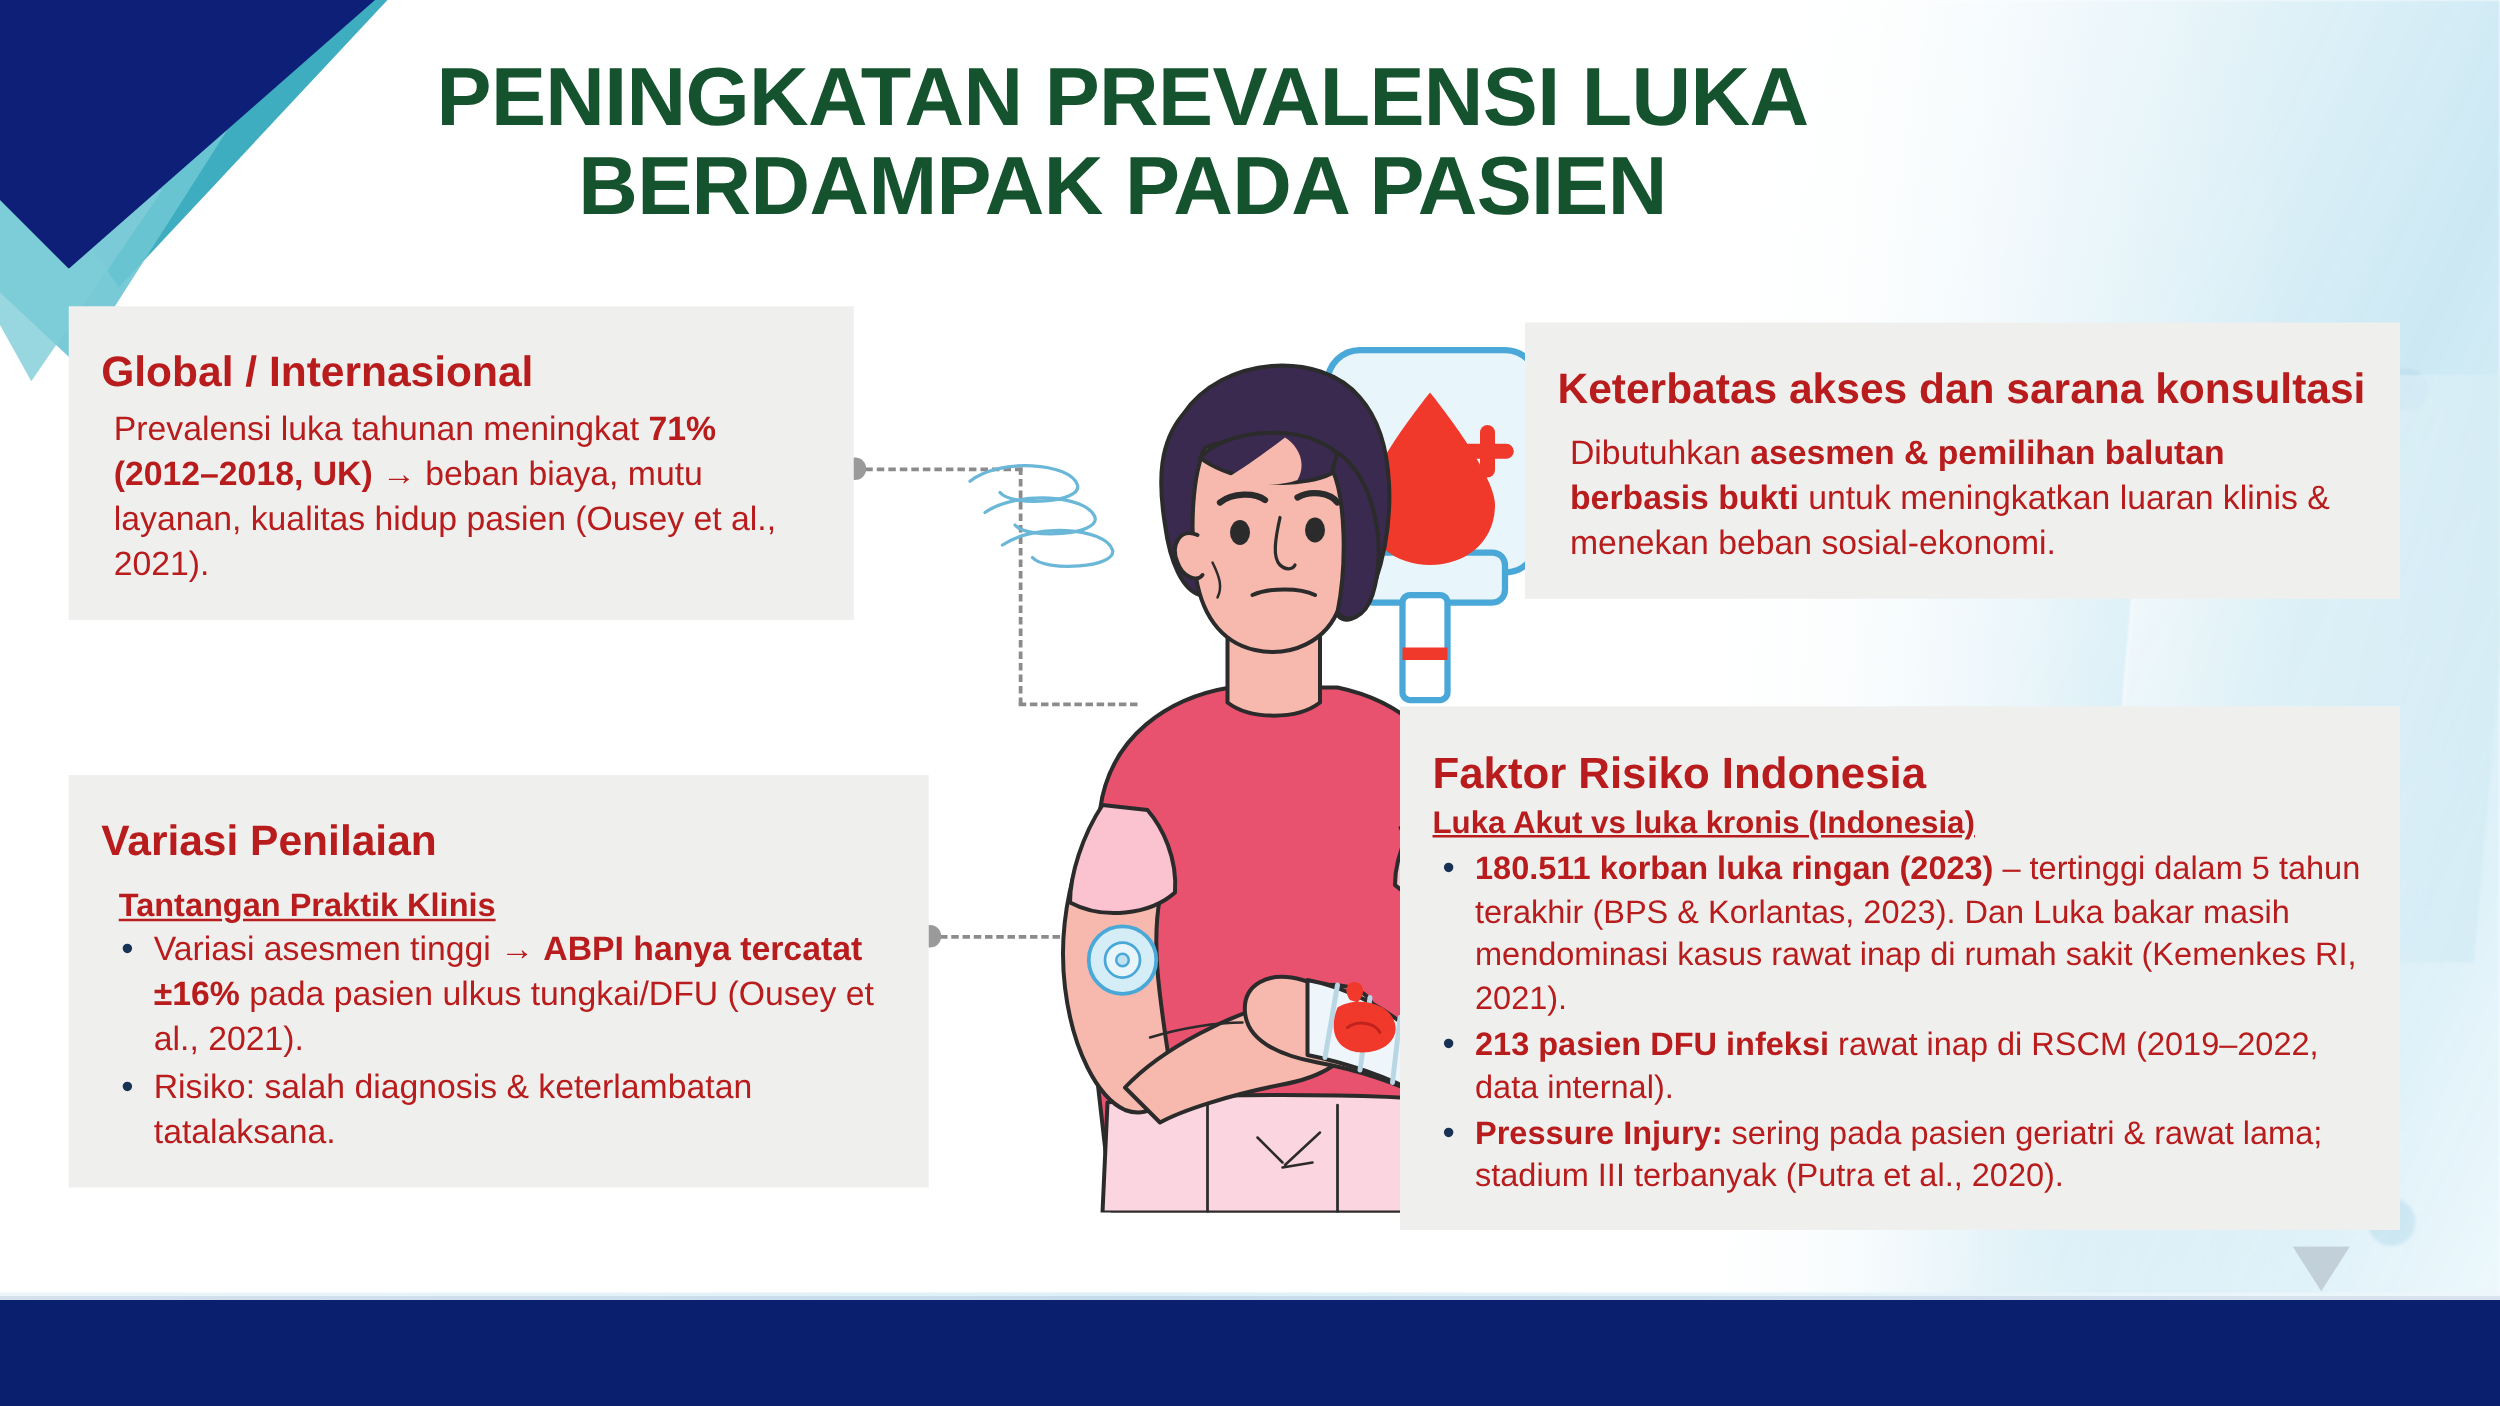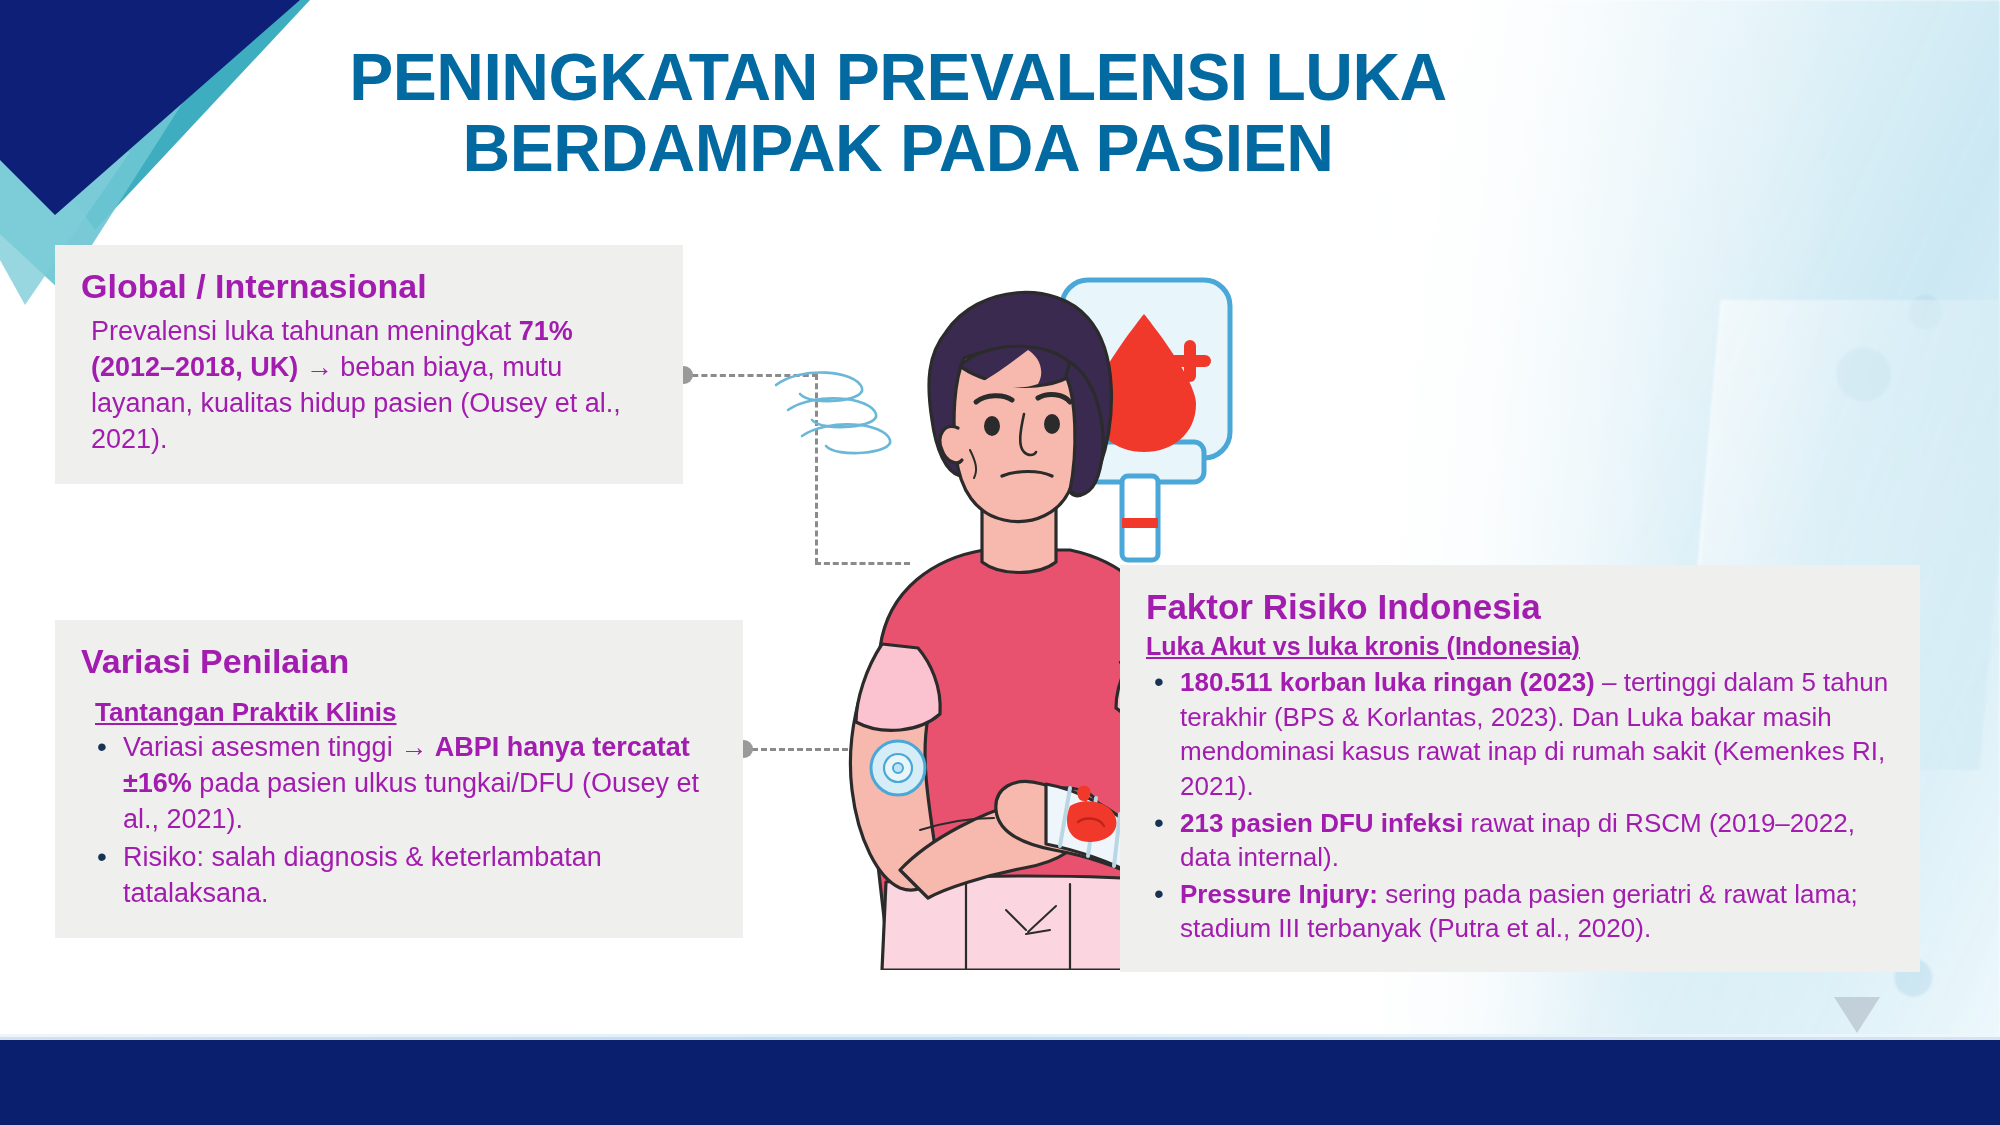--- a/index.html
+++ b/index.html
@@ -73,34 +73,34 @@
   .bottom-tri {
     position:absolute; right:120px; bottom:92px; width:46px; height:36px;
     background:#b8c4cf; opacity:.75;
     clip-path:polygon(0 0, 46px 0, 23px 36px);
   }
 
   
   .title {
     position:absolute; left:0; top:42px; width:1796px;
     text-align:center;
-    color:#0369a1;
+    color:#14532d;
     font-weight:bold;
     font-size:66px;
     line-height:1.08;
     letter-spacing:-.5px;
     padding:0 200px;
   }
 
   
   .card {
     position:absolute;
     background:#efefee;
-    padding:22px 26px 26px 26px;
-    color:#a21caf;
+    padding:34px 26px 26px 26px;
+    color:#b91c1c;
   }
   .card h3 {
     font-size:34px; font-weight:bold; line-height:1.15; margin-bottom:10px;
   }
   .card .sub {
     font-size:26px; font-weight:bold; line-height:1.2; margin-bottom:2px;text-decoration:underline;
   }
   .card p {
     font-size:27px; line-height:1.33; font-weight:400;
   }
@@ -273,20 +273,24 @@
 
   <div class="card" id="card-variasi">
     <h3>Variasi Penilaian</h3>
     <div class="sub">Tantangan Praktik Klinis</div>
     <ul class="bullets">
       <li><span>Variasi asesmen tinggi → </span><b>ABPI hanya tercatat ±16%</b><span> pada pasien ulkus tungkai/DFU (Ousey et al., 2021).</span></li>
       <li><span>Risiko: salah diagnosis &amp; keterlambatan tatalaksana.</span></li>
     </ul>
   </div>
 
+  <div class="card" id="card-akses">
+    <h3>Keterbatas akses dan sarana konsultasi</h3>
+    <p><span>Dibutuhkan </span><b>asesmen &amp; pemilihan balutan berbasis bukti</b><span> untuk meningkatkan luaran klinis &amp; menekan beban sosial-ekonomi.</span></p>
+  </div>
 
   <div class="card" id="card-faktor">
     <h3>Faktor Risiko Indonesia</h3>
     <div class="sub">Luka Akut vs luka kronis (Indonesia)</div>
     <ul class="bullets">
       <li><b>180.511 korban luka ringan (2023)</b><span> – tertinggi dalam 5 tahun terakhir (BPS &amp; Korlantas, 2023). Dan Luka bakar masih mendominasi kasus rawat inap di rumah sakit (Kemenkes RI, 2021).</span></li>
       <li><b>213 pasien DFU infeksi</b><span> rawat inap di RSCM (2019–2022, data internal).</span></li>
       <li><b>Pressure Injury:</b><span> sering pada pasien geriatri &amp; rawat lama; stadium III terbanyak (Putra et al., 2020).</span></li>
     </ul>
   </div>

